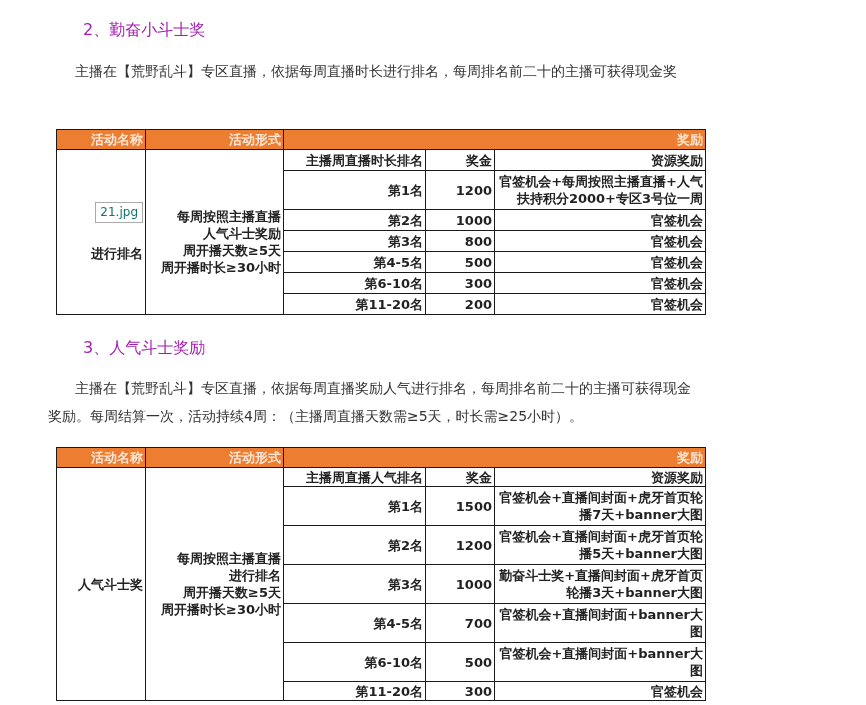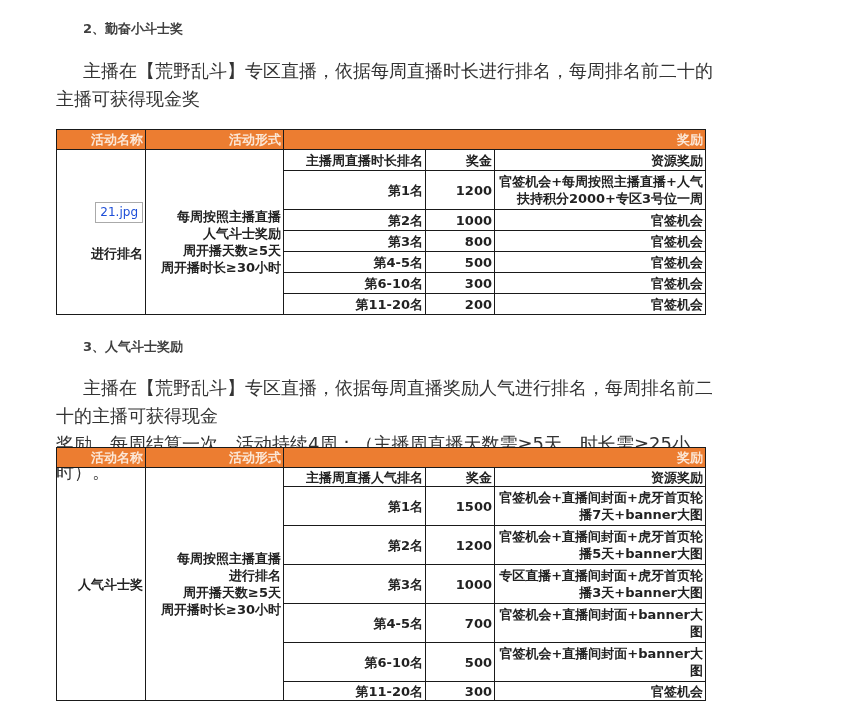--- a/index.html
+++ b/index.html
@@ -1,27 +1,27 @@
 <!DOCTYPE html>
 <html><head>
 <meta charset="utf-8">
 <style>
   html, body { margin:0; padding:0; background:#ffffff; }
   body { width:866px; height:705px; position:relative; overflow:hidden;
          font-family:"DejaVu Sans", sans-serif; color:#333; }
-  .heading { position:absolute; left:83px; font-size:13px; font-weight:bold; color:#404040; }
-  .para { position:absolute; left:56px; width:660px; font-size:18px; line-height:28px; color:#333; }
+  .heading { position:absolute; left:83px; font-size:16px; font-weight:normal; color:#a21caf; }
+  .para { position:absolute; left:48px; width:660px; font-size:14px; line-height:28px; color:#333; }
   .para .indent { display:inline-block; width:27px; }
   table.reward { position:absolute; left:56px; width:649px; border-collapse:collapse;
                  table-layout:fixed; font-size:13px; font-weight:bold; color:#222; }
   table.reward td, table.reward th { border:1px solid #1a1a1a; text-align:right; padding:0 2px;
                  line-height:17px; }
   table.reward th { background:#ec7d31; color:#fbe6d5; font-weight:bold; height:19px; border-color:#1a1a1a; }
   .img-ph { display:inline-block; border:1px solid #aaa; padding:1px 4px; font-size:12px;
-            font-weight:normal; color:#1d4ed8; margin-bottom:22px; }
+            font-weight:normal; color:#0f766e; margin-bottom:22px; }
   .namecell { vertical-align:middle; }
 </style>
 </head>
 <body>
 
 <div class="heading" style="top:20px;">2、勤奋小斗士奖</div>
 
 <div class="para" style="top:57px;">
   <div><span class="indent"></span><span>主播在【荒野乱斗】专区直播，依据每周直播时长进行排名，每周排名前二十的主播可获得现金奖</span></div>
 </div>
@@ -129,21 +129,21 @@
     <td>官签机会+直播间封面+虎牙首页轮播7天+banner大图</td>
   </tr>
   <tr style="height:39px;">
     <td>第2名</td>
     <td>1200</td>
     <td>官签机会+直播间封面+虎牙首页轮播5天+banner大图</td>
   </tr>
   <tr style="height:39px;">
     <td>第3名</td>
     <td>1000</td>
-    <td>专区直播+直播间封面+虎牙首页轮播3天+banner大图</td>
+    <td>勤奋斗士奖+直播间封面+虎牙首页轮播3天+banner大图</td>
   </tr>
   <tr style="height:39px;">
     <td>第4-5名</td>
     <td>700</td>
     <td>官签机会+直播间封面+banner大图</td>
   </tr>
   <tr style="height:39px;">
     <td>第6-10名</td>
     <td>500</td>
     <td>官签机会+直播间封面+banner大图</td>

